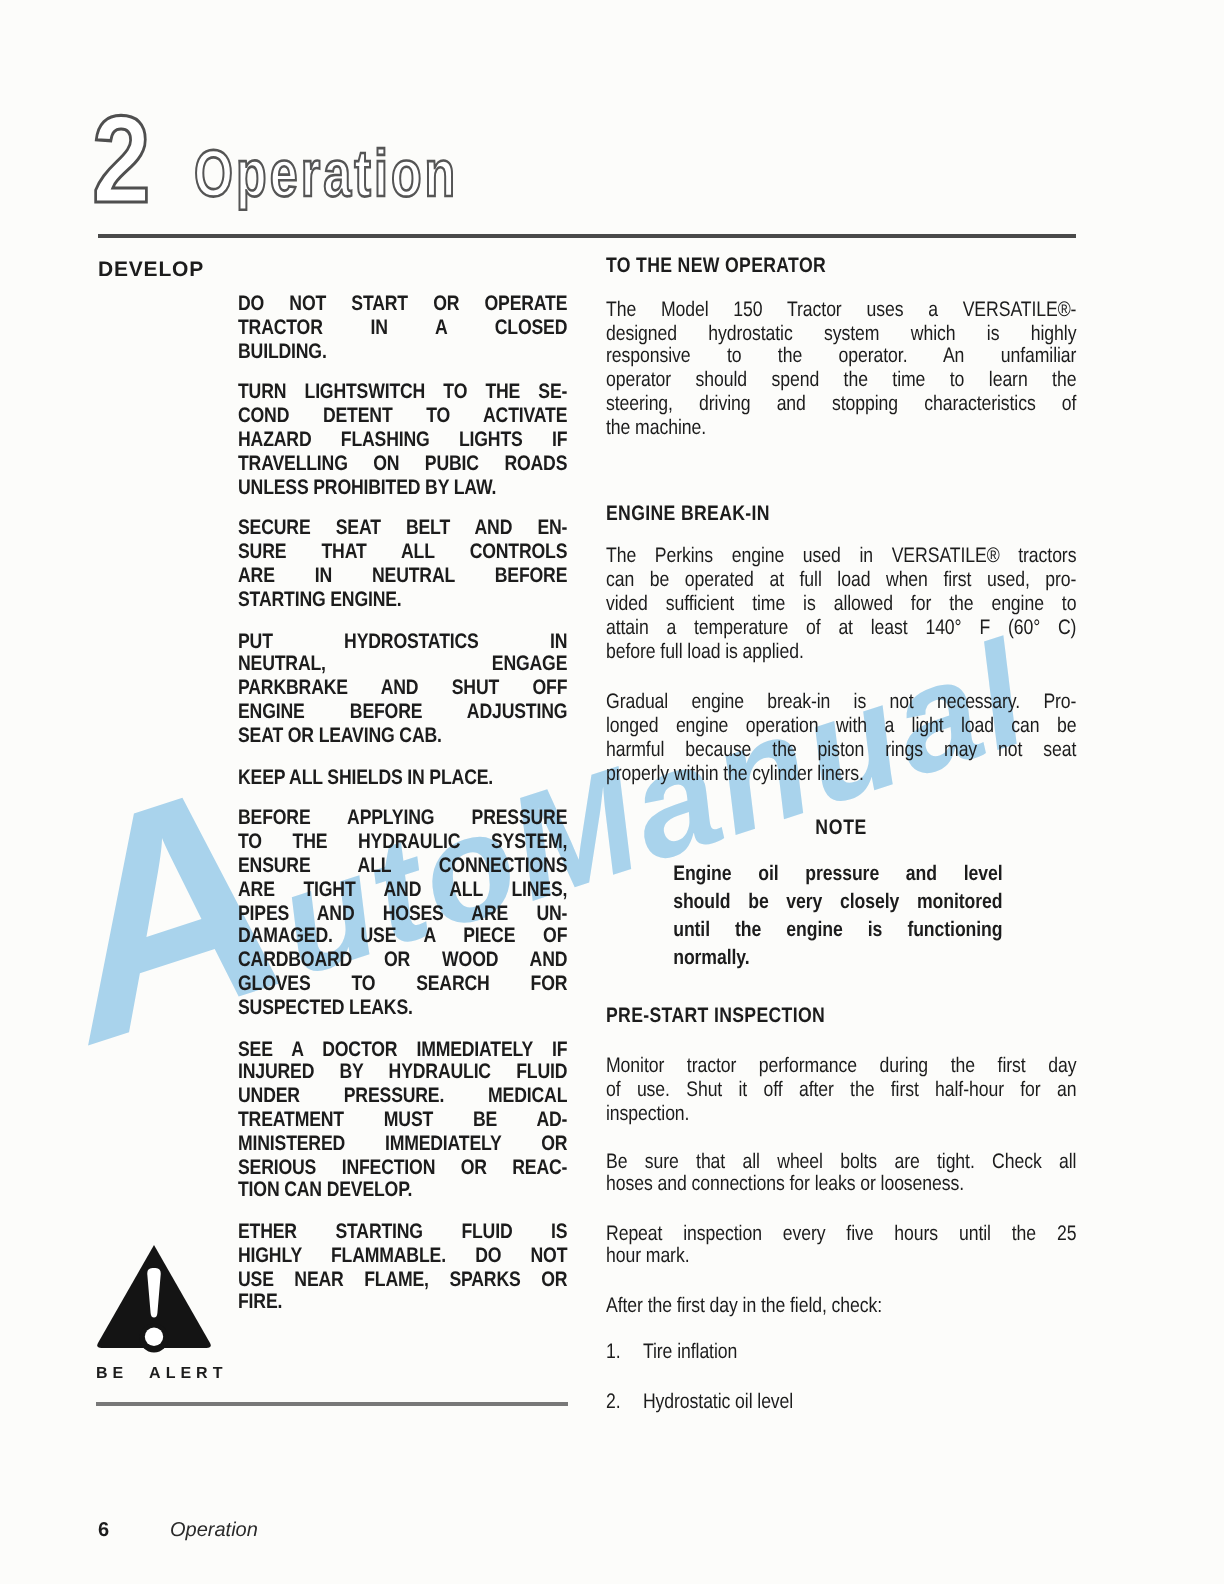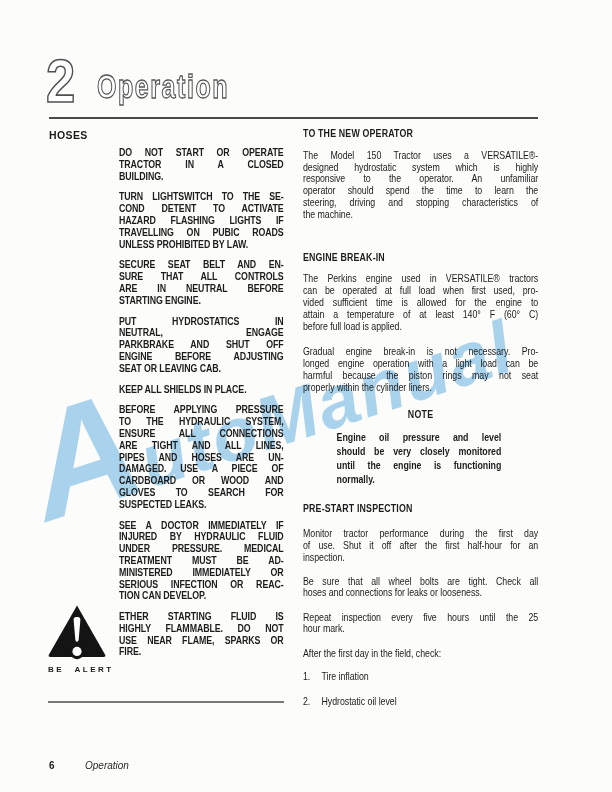--- a/index.html
+++ b/index.html
@@ -73,21 +73,21 @@
   }
   .mt-h3 { margin-top:17px; }
   .mt-p3 { margin-top:13px; }
   .mt-p4 { margin-top:12px; }
   .mt-p5 { margin-top:12.5px; }
   .checklist-item { margin-top:11px; display:flex; }
   .checklist-item.second { margin-top:14px; }
   .checklist-item .num { width:22px; flex:0 0 22px; }
 
   
-  .alert-box { position:absolute; left:46px; top:604px; width:62px; }
+  .alert-box { position:absolute; left:46px; top:621px; width:62px; }
   .alert-box svg { display:block; }
   .alert-label {
     margin-top:3px; font-size:8px; font-weight:bold;
     letter-spacing:2.5px; word-spacing:6px; white-space:nowrap;
     padding-left:2px;
   }
 
   
   .rule-bottom {
     position:absolute; left:48px; top:701px; width:236px; height:2px;
@@ -110,21 +110,21 @@
   <div class="watermark" style="color: rgb(169, 211, 236);">
     <span class="wm-initial">A</span><span class="wm-rest">utoManual</span>
   </div>
 
   <div class="content">
 
     <div class="chapter-num">2</div>
     <div class="chapter-title">Operation</div>
     <div class="rule-top"></div>
 
-    <div class="safety-heading">HOSES</div>
+    <div class="safety-heading">DEVELOP</div>
 
     <div class="left-col">
       <div class="para">
           <div class="tl">DO NOT START OR OPERATE</div>
           <div class="tl">TRACTOR IN A CLOSED</div>
           <div class="tl last">BUILDING.</div>
         </div>
       <div class="para">
           <div class="tl">TURN LIGHTSWITCH TO THE SE-</div>
           <div class="tl">COND DETENT TO ACTIVATE</div>

